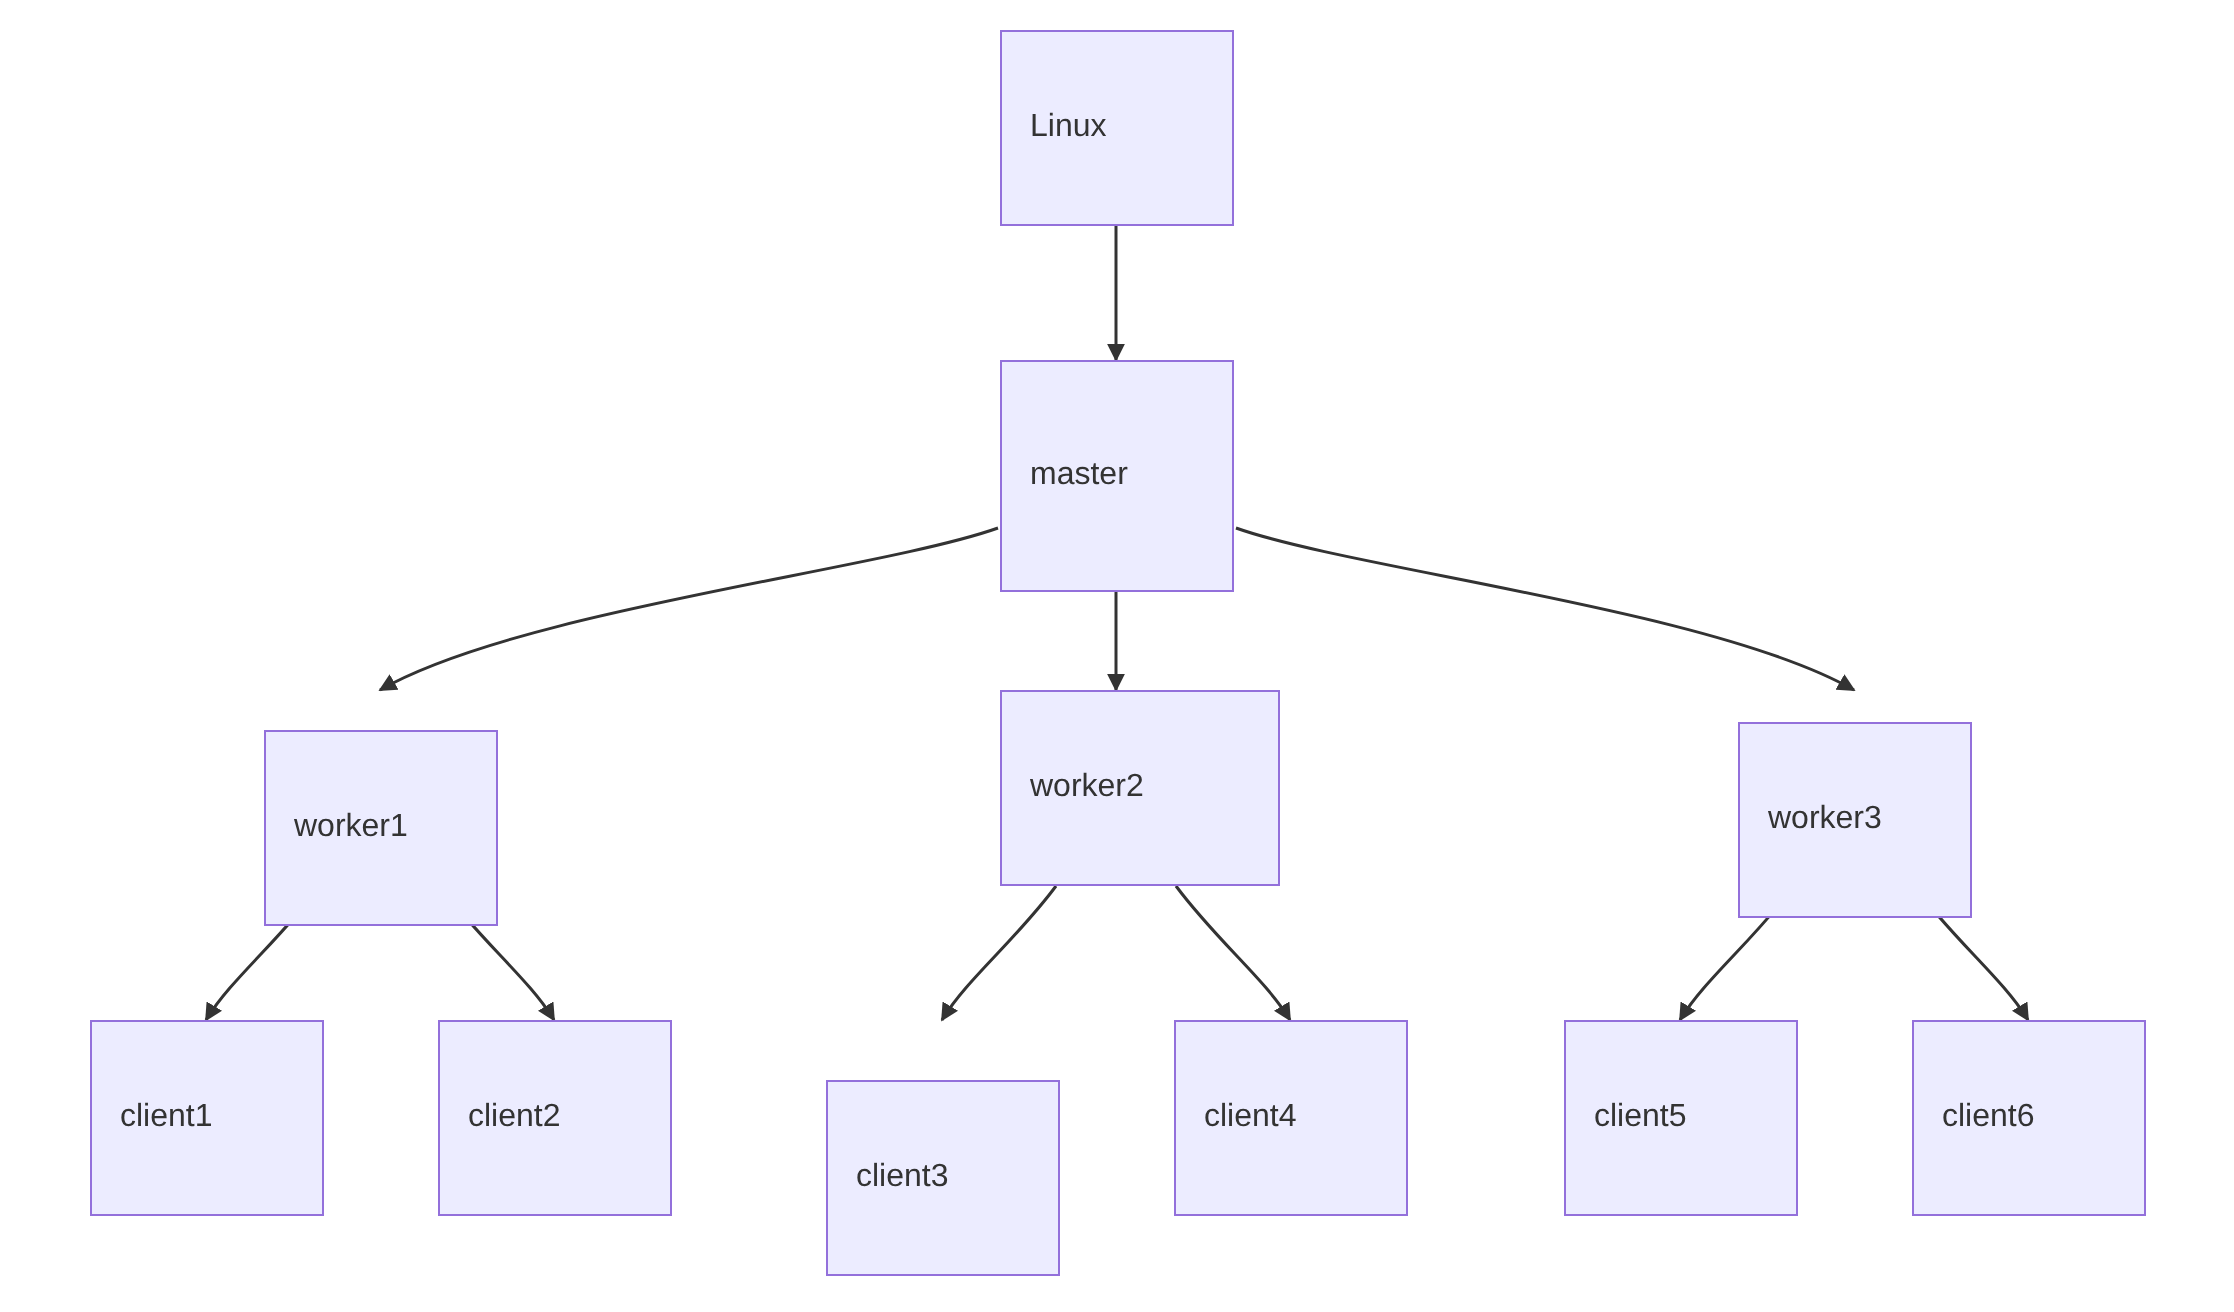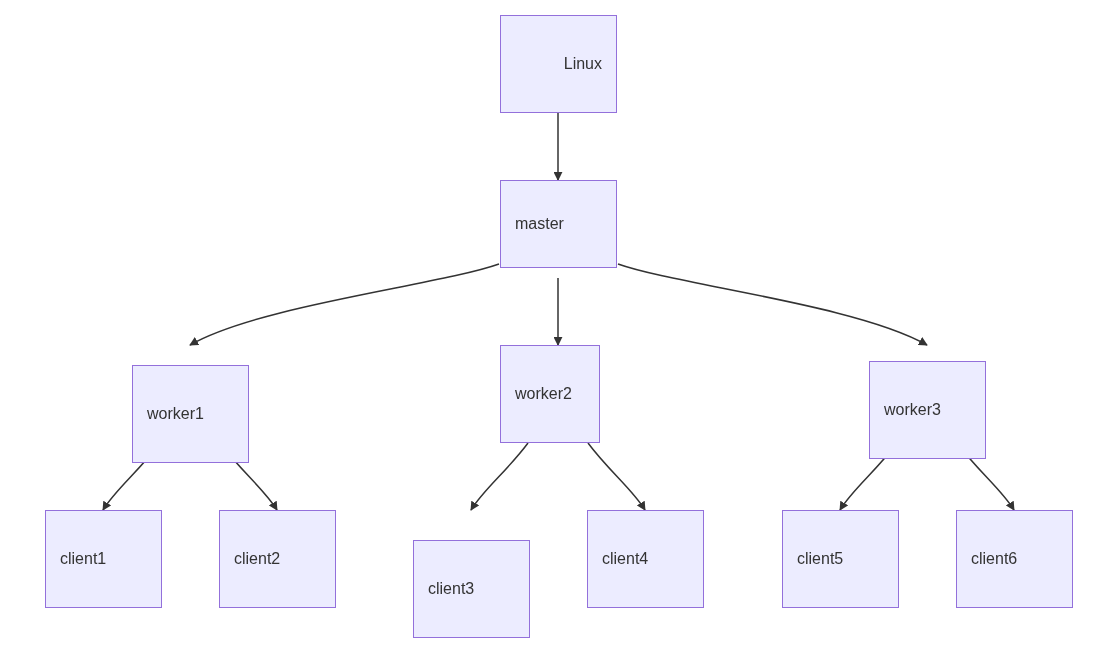--- a/index.html
+++ b/index.html
@@ -66,32 +66,32 @@
 
   <path class="edge-line" marker-end="url(#arrow)" d="M 528 443 C 508 470, 483 490, 471 510"></path>
 
   <path class="edge-line" marker-end="url(#arrow)" d="M 588 443 C 608 470, 633 490, 645 510"></path>
 
   <path class="edge-line" marker-end="url(#arrow)" d="M 897 443 C 877 470, 852 490, 840 510"></path>
 
   <path class="edge-line" marker-end="url(#arrow)" d="M 957 443 C 977 470, 1002 490, 1014 510"></path>
 </svg>
 
-<div class="node" style="left:500px; top:15px; width:117px; height:98px;justify-content:flex-end;">
+<div class="node" style="left:500px; top:15px; width:117px; height:98px;">
   <span>Linux</span>
 </div>
 
-<div class="node" style="left:500px; top:180px; width:117px; height:88px;">
+<div class="node" style="left:500px; top:180px; width:117px; height:116px;">
   <span>master</span>
 </div>
 
 <div class="node" style="left:132px; top:365px; width:117px; height:98px;">
   <span>worker1</span>
 </div>
-<div class="node" style="left:500px; top:345px; width:100px; height:98px;">
+<div class="node" style="left:500px; top:345px; width:140px; height:98px;">
   <span>worker2</span>
 </div>
 <div class="node" style="left:869px; top:345px; width:117px; height:98px;margin-top:16px;">
   <span>worker3</span>
 </div>
 
 <div class="node" style="left:45px; top:510px; width:117px; height:98px;">
   <span>client1</span>
 </div>
 <div class="node" style="left:219px; top:510px; width:117px; height:98px;">

